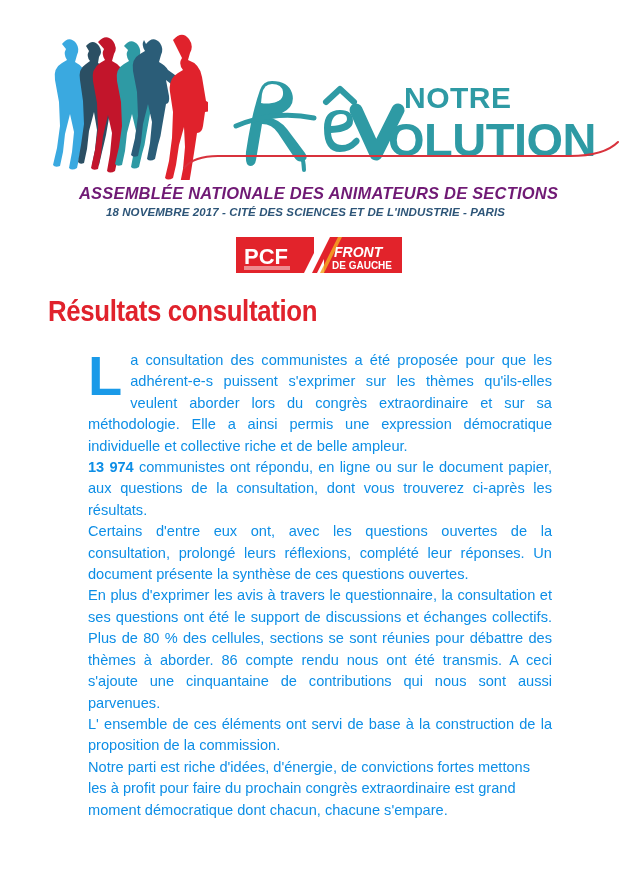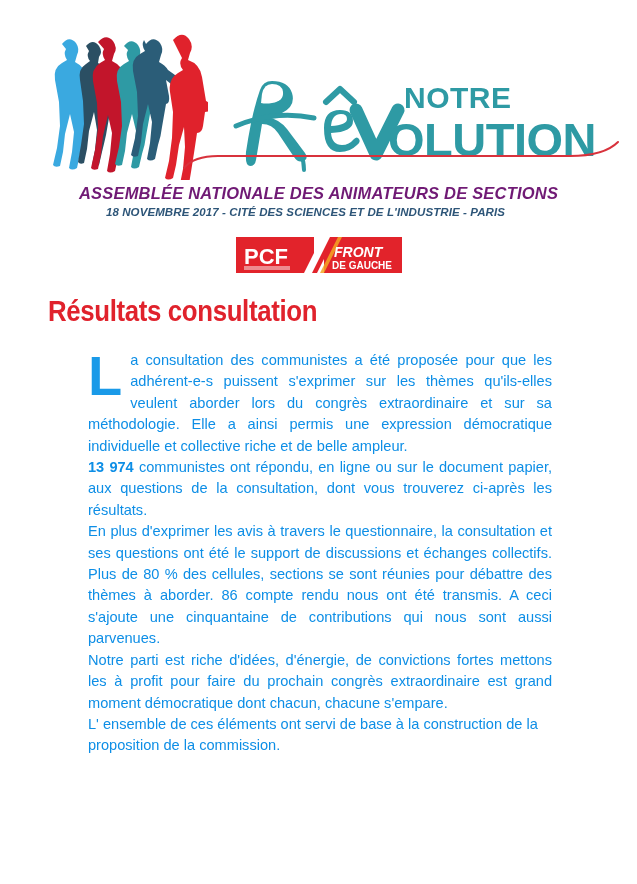--- a/index.html
+++ b/index.html
@@ -197,21 +197,22 @@
   </svg>
 
   <div class="section-heading">Résultats consultation</div>
 
   <div class="body-copy">
 
     <p><span class="dropcap">L</span><span>a consultation des communistes a été proposée pour que les adhérent-e-s puissent s'exprimer sur les thèmes qu'ils-elles veulent aborder lors du congrès extraordinaire et sur sa méthodologie. Elle a ainsi permis une expression démocratique individuelle et collective riche et de belle ampleur.</span></p>
 
     <p><span class="bold-figure">13 974</span><span> communistes ont répondu, en ligne ou sur le document papier, aux questions de la consultation, dont vous trouverez ci-après les résultats.</span></p>
 
+    <p>Certains   d'entre eux ont, avec les questions ouvertes de la consultation, prolongé leurs réflexions, complété leur réponses. Un document présente la synthèse de ces questions ouvertes.</p>
 
     <p>En   plus d'exprimer les avis à travers le questionnaire, la consultation et ses questions ont été le support de discussions et échanges collectifs. Plus de 80 % des cellules, sections se sont réunies pour débattre des thèmes à aborder. 86 compte rendu nous ont été transmis. A ceci s'ajoute une cinquantaine de contributions qui nous sont aussi parvenues.</p>
 
+    <p>L'  ensemble de ces éléments ont servi de base à la construction de la proposition de la commission.</p>
+
     <p>Notre   parti est riche d'idées, d'énergie, de convictions fortes mettons les à profit pour faire du prochain congrès extraordinaire est grand moment démocratique dont chacun, chacune s'empare.</p>
-
-    <p>L'  ensemble de ces éléments ont servi de base à la construction de la proposition de la commission.</p>
   </div>
 
 </div>
 
 </body></html>

